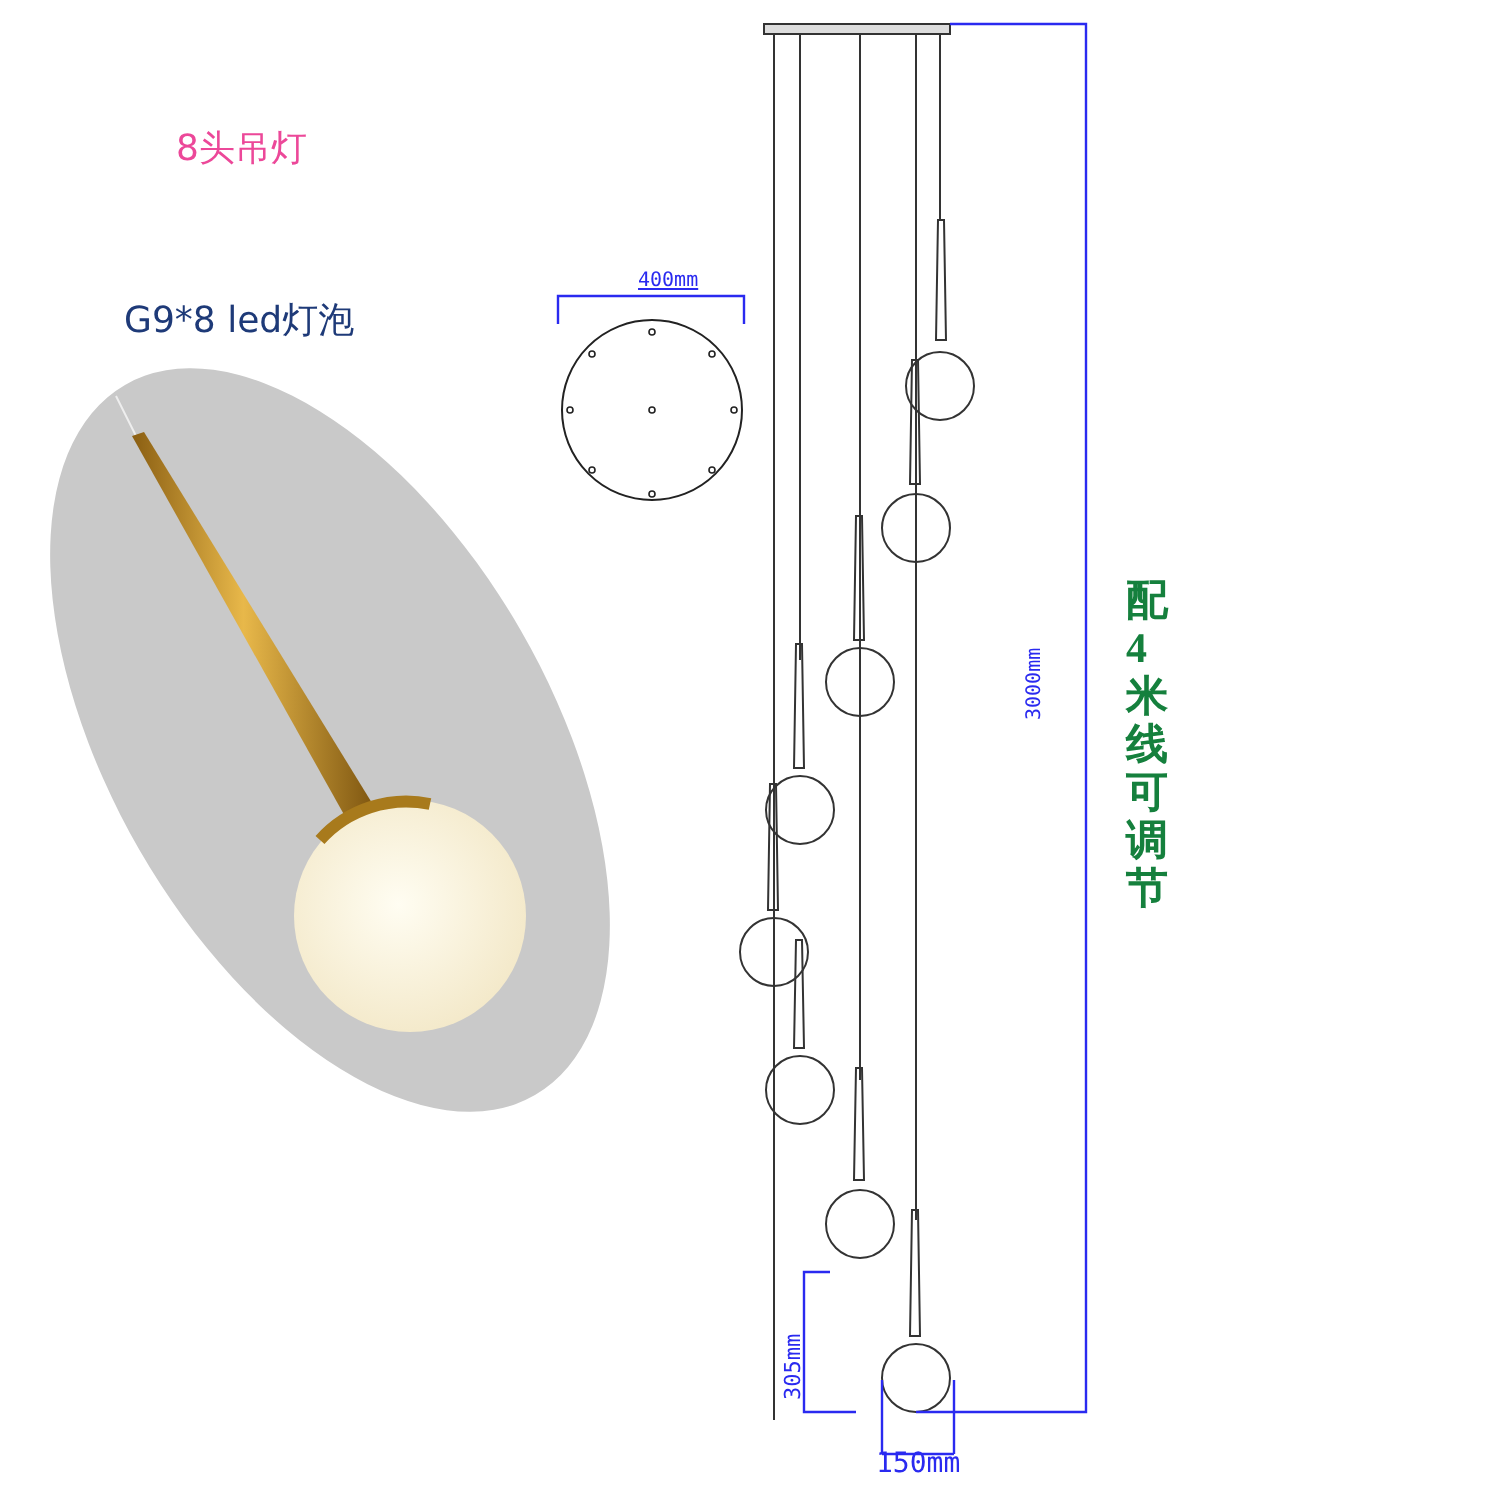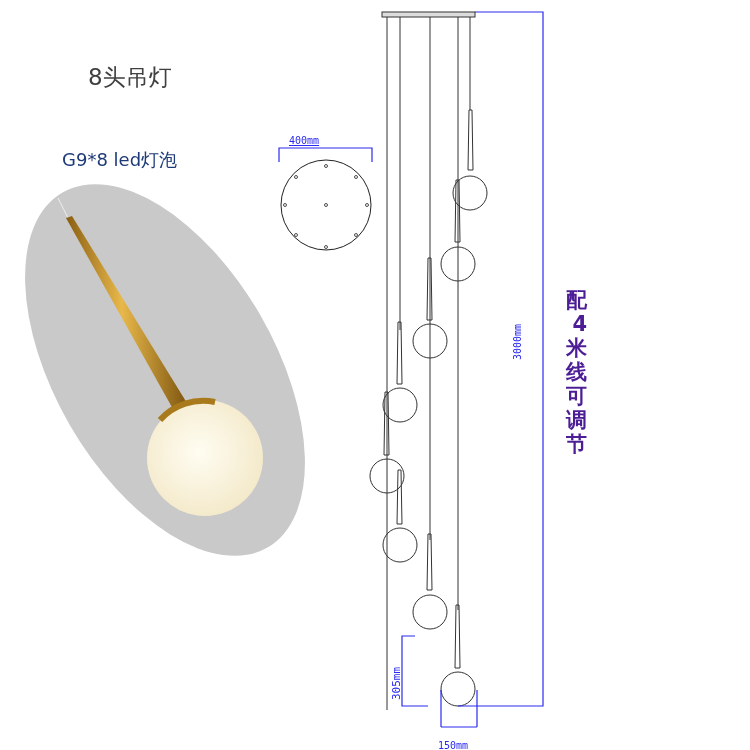--- a/index.html
+++ b/index.html
@@ -1,19 +1,19 @@
 <!DOCTYPE html>
 <html><head>
 <meta charset="utf-8">
 <style>
   html,body{margin:0;padding:0;background:#fff;}
   body{width:750px;height:750px;position:relative;overflow:hidden;font-family:"DejaVu Sans",sans-serif;}
-  .t1{position:absolute;left:88px;top:62px;font-size:23px;color:#404040;}
+  .t1{position:absolute;left:88px;top:62px;font-size:18px;color:#ec4899;}
   .t2{position:absolute;left:62px;top:108px;font-size:18px;color:#1e3a78;margin-top:40px;}
-  .vnote{position:absolute;left:563px;top:288px;width:24px;font-size:21px;line-height:24px;color:#4c1d95;font-weight:bold;text-align:right;}
+  .vnote{position:absolute;left:563px;top:288px;width:24px;font-size:21px;line-height:24px;color:#15803d;font-weight:bold;text-align:left;font-family:Liberation Serif, serif;}
   .dim{position:absolute;color:#2a2af0;font-size:10px;font-family:"DejaVu Sans Mono",monospace;}
   svg{position:absolute;left:0;top:0;}
 </style>
 </head>
 <body>
 
 <svg width="750" height="750">
   <defs>
     <linearGradient id="brass" x1="0" x2="1">
       <stop offset="0" stop-color="#8a5e12"></stop>
@@ -83,16 +83,16 @@
     <path d="M475,12 H543 V706 H458"></path>
     <path d="M415,636 H402 V706 H428"></path>
     <path d="M441,690 V727 M477,690 V727 M441,727 H477"></path>
   </g>
 </svg>
 
 <div class="t1">8头吊灯</div>
 <div class="t2">G9*8 led灯泡</div>
 <div class="vnote">配4米线 可调节</div>
 
-<div class="dim" style="left:289px;top:135px;text-decoration:underline;">400mm</div>
+<div class="dim" style="left:319px;top:135px;text-decoration:underline;">400mm</div>
 <div class="dim" style="left:512px;top:360px;transform:rotate(-90deg);transform-origin:left top;">3000mm</div>
 <div class="dim" style="left:390px;top:700px;transform:rotate(-90deg);transform-origin:left top;font-size:11px;">305mm</div>
-<div class="dim" style="left:438px;top:740px;font-size:10px;">150mm</div>
+<div class="dim" style="left:438px;top:724px;font-size:14px;">150mm</div>
 
 </body></html>

